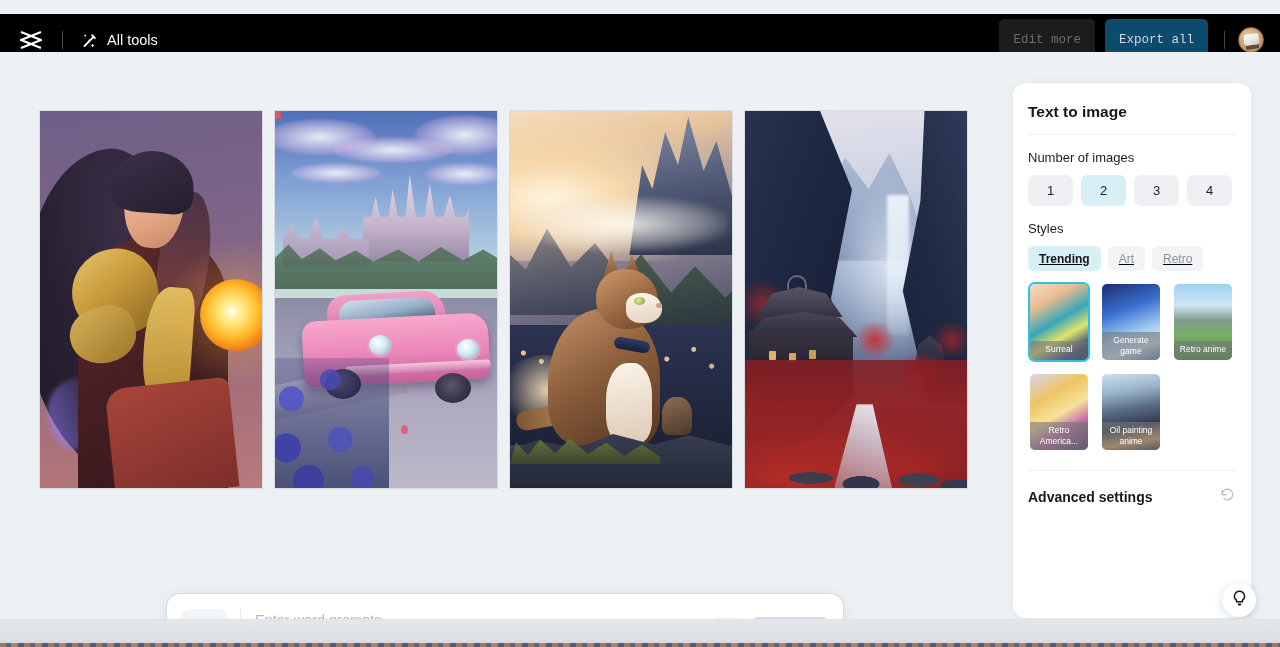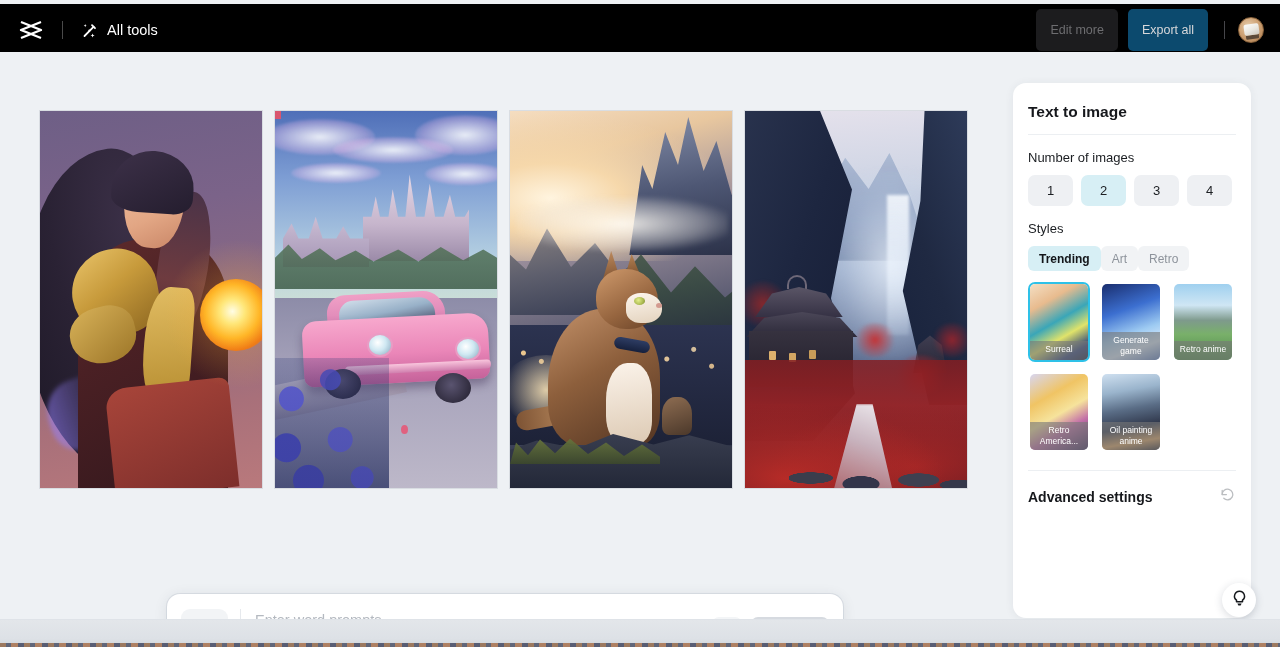--- a/index.html
+++ b/index.html
@@ -5,42 +5,42 @@
   * { box-sizing: border-box; margin: 0; padding: 0; }
   html, body {
     width: 1280px; height: 647px;
     overflow: hidden;
     font-family: "Liberation Sans", sans-serif;
     background: #eef1f4;
   }
 
   
   .topbar {
-    position: absolute; top: 4px; left: 0;
+    position: absolute; top: 14px; left: 0;
     width: 1280px; height: 52px;
     background: #000000;
     display: flex; align-items: center;
     padding: 0 16px 0 18px;
   }
   .logo-mark { width: 26px; height: 26px; display: block; }
   .topbar-div {
     width: 1px; height: 18px; background: #4a4a4a;
     margin: 0 18px;
   }
   .alltools {
     display: flex; align-items: center; gap: 9px;
     color: #ffffff; font-size: 14.5px; cursor: pointer;
   }
   .alltools svg { display: block; }
   .topbar-right { margin-left: auto; display: flex; align-items: center; }
   .btn-dark {
     height: 42px; padding: 11px 14px; border-radius: 5px;
     font-size: 12.5px; display: flex; align-items: center;
     justify-content: center; cursor: pointer; border: none;
-    font-family: Liberation Sans, sans-serif;
+    font-family: Liberation Mono, monospace;
   }
   .btn-editmore { background: #1c1c1e; color: #6d6d70; }
   .btn-exportall { background: #0c4a6e; color: #d8d8da; margin-left: 10px; }
   .topbar-div2 { width: 1px; height: 18px; background: #46464a; margin: 0 13px 0 16px; }
   .avatar {
     width: 26px; height: 26px; border-radius: 50%;
     background: radial-gradient(circle at 40% 35%, #e8cfae 0%, #cfa477 45%, #a9784b 100%);
     border: 1px solid #8c643c; overflow: hidden; position: relative; cursor: pointer;
   }
   .avatar::after {
@@ -482,21 +482,21 @@
     font-size: 13px; color: #1a1d21; margin: 15px 0 10px 0;
   }
   .numrow { display: flex; gap: 8px; }
   .numbtn {
     width: 45px; height: 31px; border-radius: 7px;
     background: #eef0f3; color: #1c1f23;
     font-size: 13px; display: flex; align-items: center; justify-content: center;
     cursor: pointer; border: none; font-family: inherit;
   }
   .numbtn.sel { background: #d7eff5; }
-  .tabrow { display: flex; margin-bottom: 11px; }
+  .tabrow { display: flex; gap: 7px; margin-bottom: 11px; text-decoration: underline; }
   .tab {
     height: 25px; padding: 0 11px; border-radius: 6px;
     background: #f1f3f5; color: #8d939b; font-size: 12px;
     display: flex; align-items: center; cursor: pointer; border: none;
     font-family: inherit;
   }
   .tab.sel { background: #d7eff5; color: #13161a; font-weight: bold; }
   .stylegrid {
     display: grid; grid-template-columns: repeat(3, 62px); gap: 10px 10px;
   }

